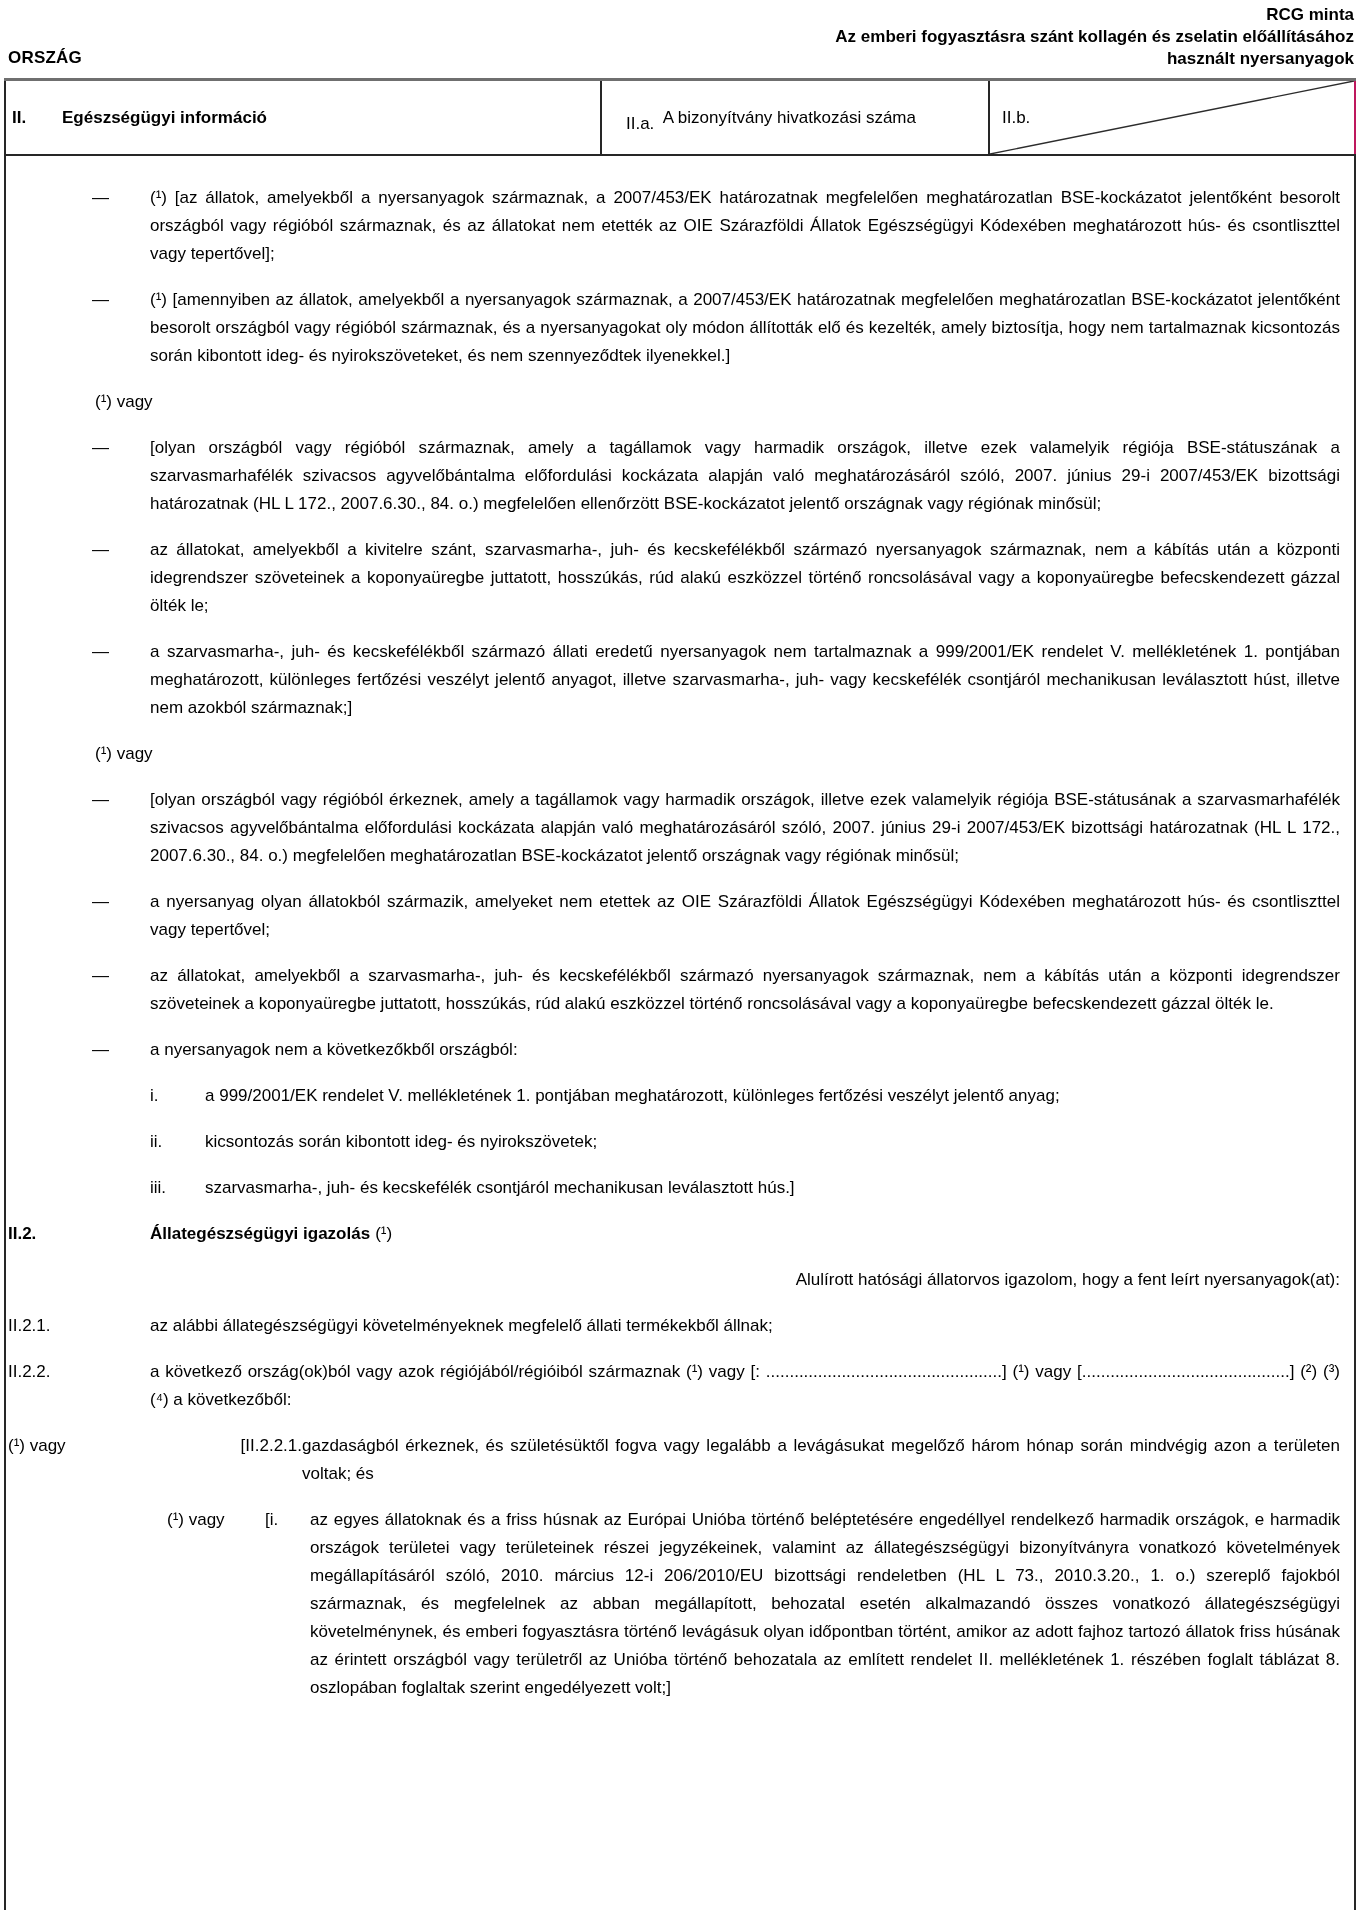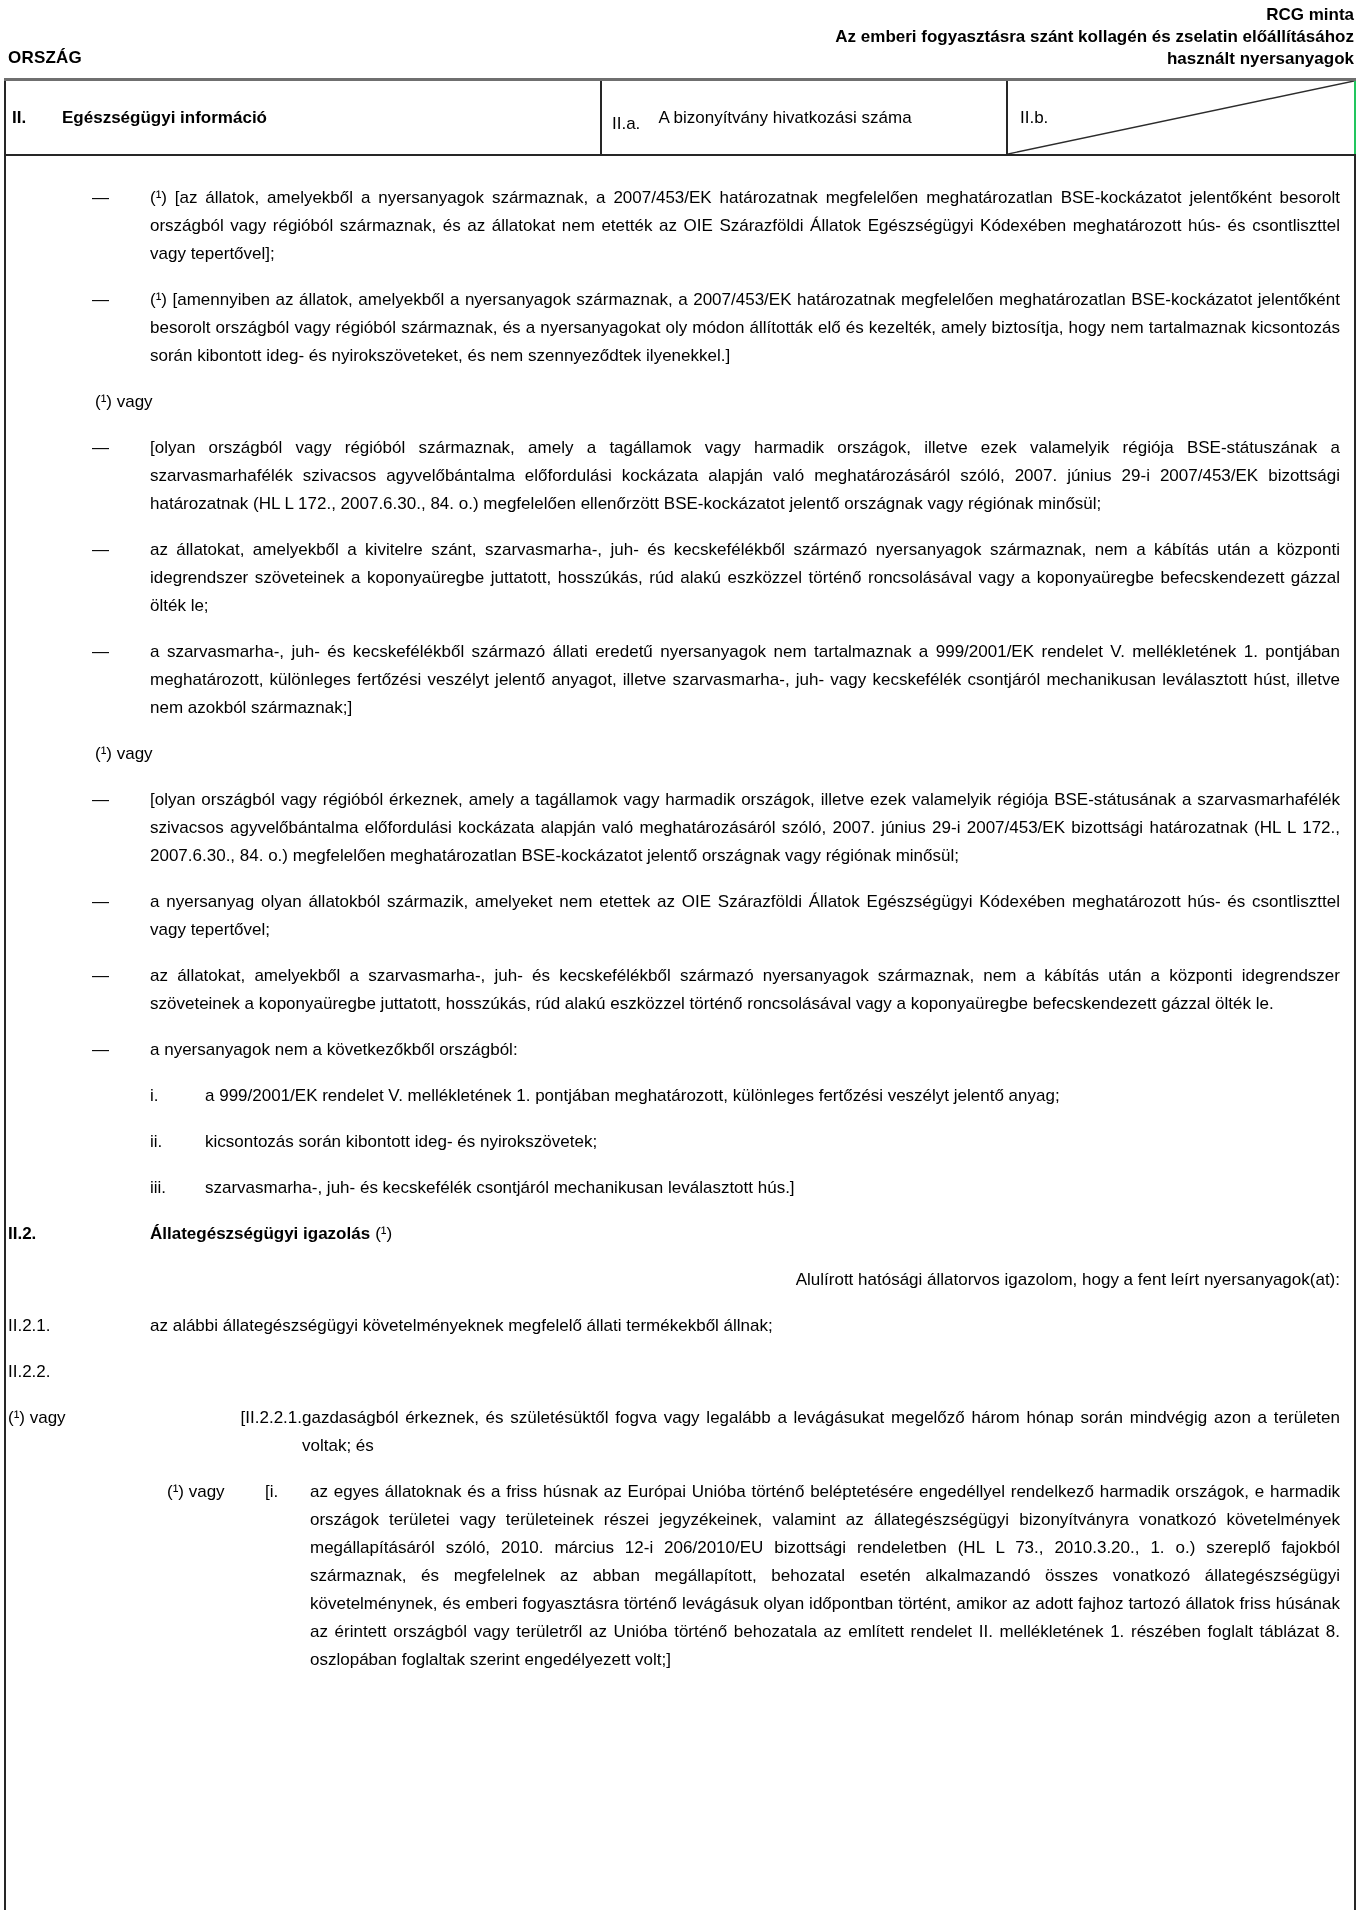--- a/index.html
+++ b/index.html
@@ -18,25 +18,25 @@
   .doc-title { position:absolute; right:6px; top:4px; text-align:right; font-weight:bold; line-height:22px; }
 
   
   .hdr-table {
     margin-left:4px; width:1352px; height:78px;
     display:grid; grid-template-columns:596px 388px 368px;
     border-top:3px solid #6f6f6f;
     border-bottom:2px solid #262626;
   }
   .hdr-cell { border-left:2px solid #262626; display:flex; align-items:center; }
-  .hdr-cell:last-child { border-right:2px solid #22c55e;margin-left:18px; }
+  .hdr-cell:last-child { border-right:2px solid #be185d; }
   .cell-health { font-weight:bold; }
   .cell-health .num { flex:0 0 56px; padding-left:6px; }
   .cell-ref { line-height:26px; }
-  .cell-ref .num { flex:0 0 48px; padding-left:10px; align-self:center;margin-top:12px; }
+  .cell-ref .num { flex:0 0 48px; padding-left:24px; align-self:center;margin-top:12px; }
   .cell-ref .lbl { width:270px;text-align:center; }
   .cell-iib { position:relative; }
   .cell-iib .num { padding-left:12px; position:relative; z-index:2; background:transparent; }
   .cell-iib svg { position:absolute; left:0; top:0; width:100%; height:100%; z-index:1; }
 
   
   .body-cell {
     margin-left:4px; width:1352px; height:1754px; overflow:hidden;
     border-left:2px solid #262626; border-right:2px solid #262626;
     padding-top:28px;
@@ -179,20 +179,21 @@
 
     <div class="plain-row">Alulírott hatósági állatorvos igazolom, hogy a fent leírt nyersanyagok(at):</div>
 
     <div class="numbered-row">
       <span class="nlabel">II.2.1.</span>
       <span class="txt jt">az alábbi állategészségügyi követelményeknek megfelelő állati termékekből állnak;</span>
     </div>
 
     <div class="numbered-row">
       <span class="nlabel">II.2.2.</span>
+      <span class="txt jt">a következő ország(ok)ból vagy azok régiójából/régióiból származnak (¹) vagy [: ..................................................] (¹) vagy [............................................] (²) (³) (⁴) a következőből:</span>
     </div>
 
     <div class="clause-row">
       <span class="rail">(¹) vagy</span>
       <span class="clabel">[II.2.2.1.</span>
       <span class="txt jt">gazdaságból érkeznek, és születésüktől fogva vagy legalább a levágásukat megelőző három hónap során mindvégig azon a területen voltak; és</span>
     </div>
 
     <div class="clause-row-2">
       <span class="spacer"></span>

